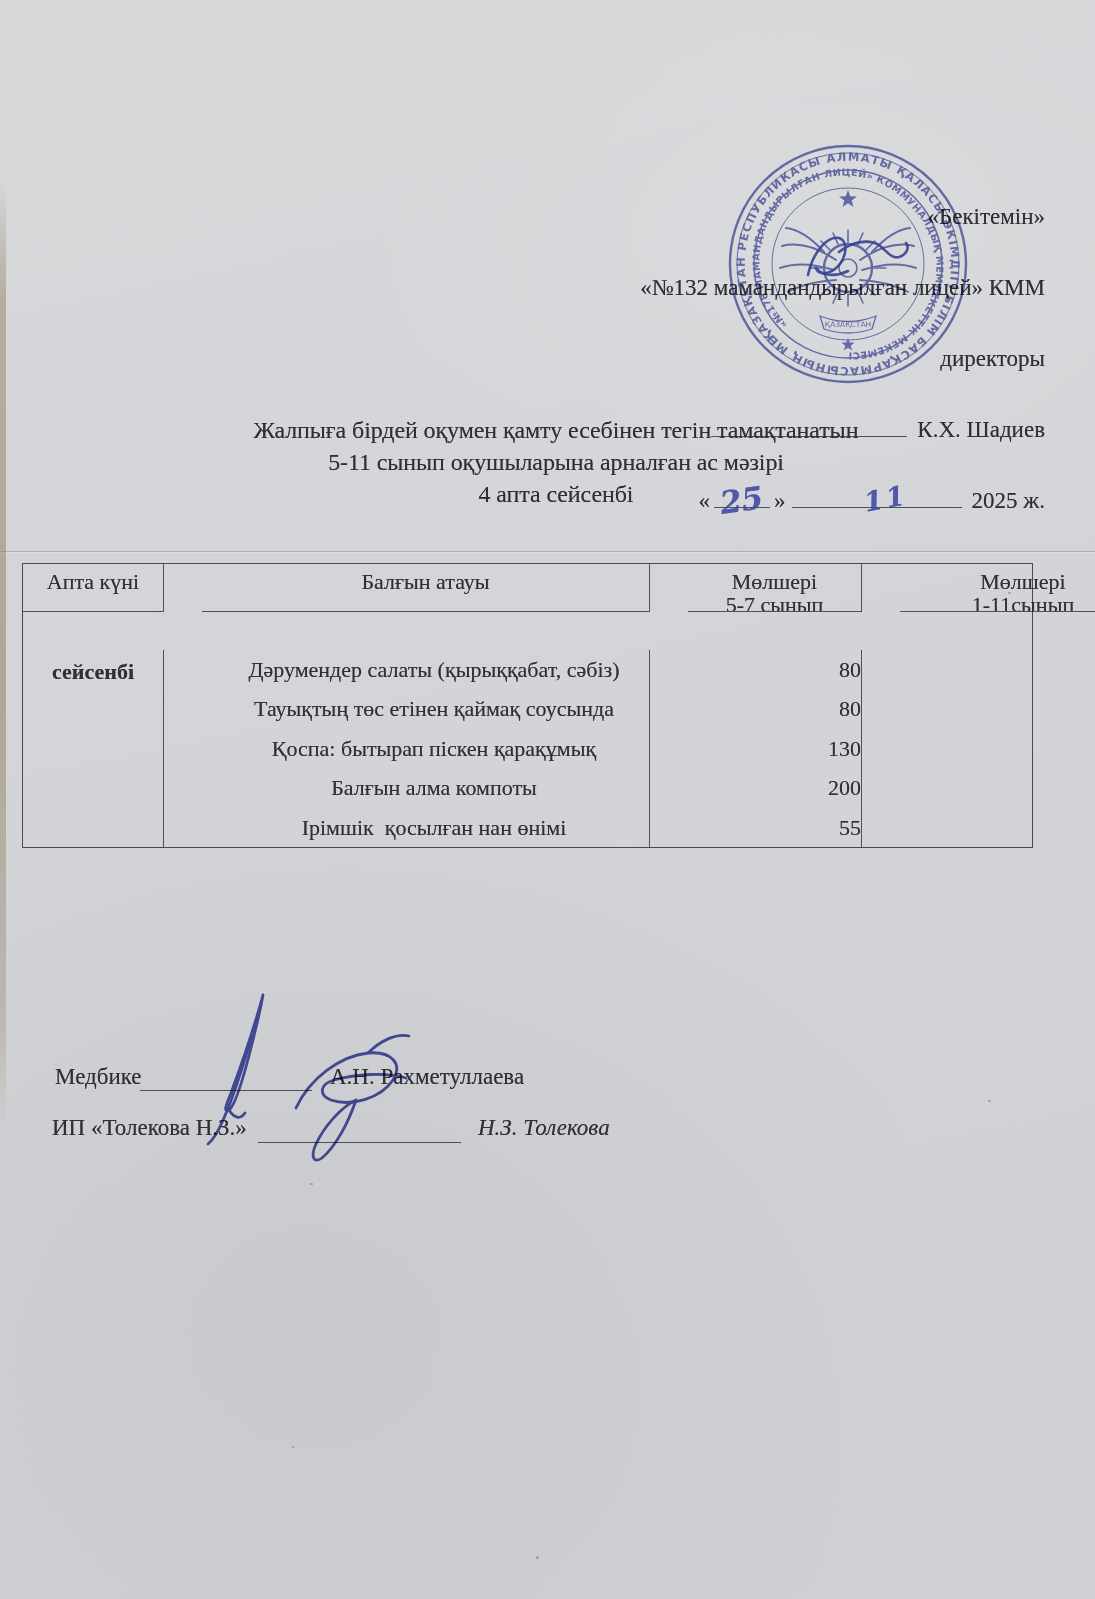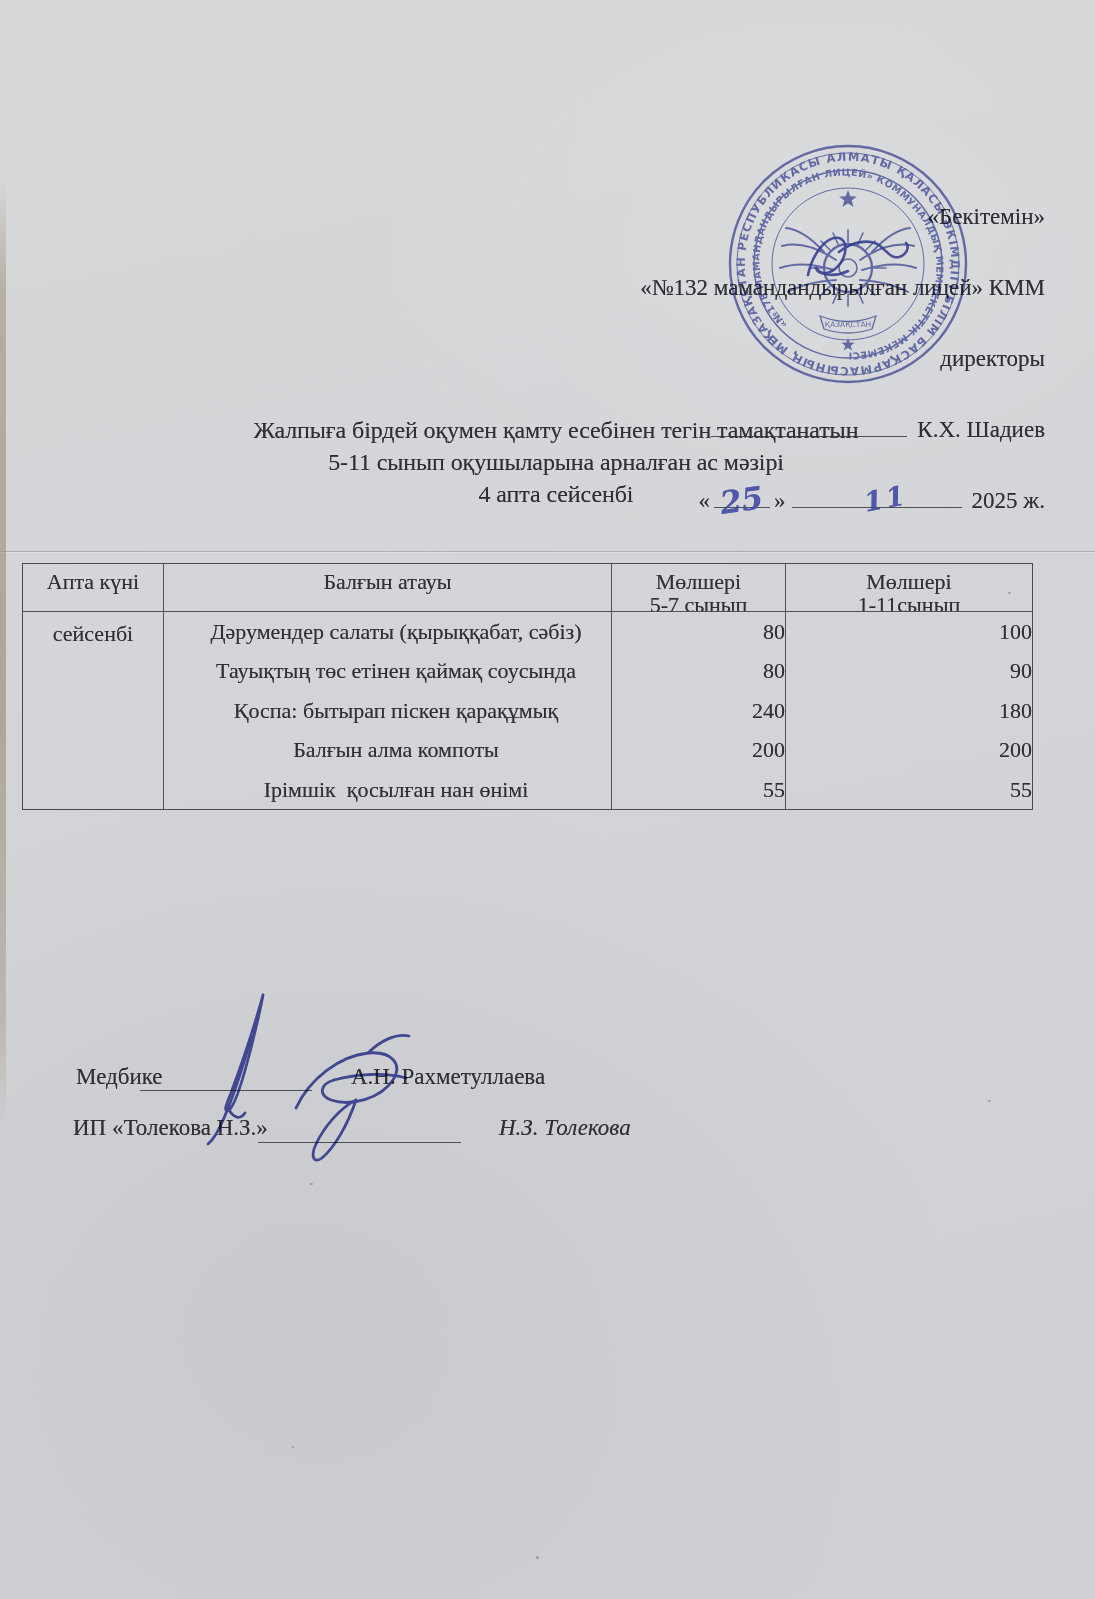--- a/index.html
+++ b/index.html
@@ -28,29 +28,29 @@
   .hand{position:absolute;font-family:"DejaVu Serif",serif;font-style:italic;font-weight:700;
     color:#3d47a6;opacity:.88;pointer-events:none;}
   .hand-day{font-size:31px;left:6px;bottom:-8px;transform:rotate(-8deg);}
   .hand-month{font-size:27px;left:72px;bottom:-6px;transform:rotate(-10deg);letter-spacing:3px;}
   .date-year{margin-left:4px;}
   
   .doc-title{position:absolute;top:414px;left:12px;width:1088px;text-align:center;font-size:24px;line-height:32px;letter-spacing:-.1px;}
   
   .menu-table{position:absolute;left:22px;top:563px;width:1009px;
     display:grid;grid-template-columns:141px 448px 174px 246px;grid-template-rows:48px 197px;
-    border:1.6px solid rgba(47,49,55,.85);font-size:22px;}
+    border:1.6px solid rgba(47,49,55,.85);font-size:22px;gap:38px;}
   .cell{border-right:1.3px solid rgba(47,49,55,.8);box-sizing:border-box;overflow:hidden;}
   .cell.c4{border-right:none;}
   .th{border-bottom:1.3px solid rgba(47,49,55,.8);text-align:center;padding-top:6px;line-height:23px;}
   .dishes .ln{line-height:39.4px;padding-left:17px;white-space:pre;text-align:center;}
   .nums .ln{line-height:39.4px;text-align:right;}
-  .day-cell{text-align:center;padding-top:7px;line-height:30px;}
-  
-  .sig-text{position:absolute;font-size:23px;line-height:28px;white-space:pre;margin-left:21px;}
+  .day-cell{text-align:center;padding-top:7px;line-height:30px;font-weight:bold;}
+  
+  .sig-text{position:absolute;font-size:23px;line-height:28px;white-space:pre;}
   .sig-underline{position:absolute;height:1px;border-bottom:1.5px solid rgba(46,48,53,.8);}
   
   #ink{position:absolute;left:0;top:0;mix-blend-mode:multiply;pointer-events:none;}
 </style>
 </head>
 <body>
 
 <div id="page">
 
   <div class="fold"></div>
@@ -99,21 +99,21 @@
     <div class="cell c2 dishes">
       <div class="ln">Дәрумендер салаты (қырыққабат, сәбіз)</div>
       <div class="ln">Тауықтың төс етінен қаймақ соусында</div>
       <div class="ln">Қоспа: бытырап піскен қарақұмық</div>
       <div class="ln">Балғын алма компоты</div>
       <div class="ln">Ірімшік  қосылған нан өнімі</div>
     </div>
     <div class="cell c3 nums">
       <div class="ln">80</div>
       <div class="ln">80</div>
-      <div class="ln">240</div>
+      <div class="ln">130</div>
       <div class="ln">200</div>
       <div class="ln">55</div>
     </div>
     <div class="cell c4 nums">
       <div class="ln">100</div>
       <div class="ln">90</div>
       <div class="ln">180</div>
       <div class="ln">200</div>
       <div class="ln">55</div>
     </div>

